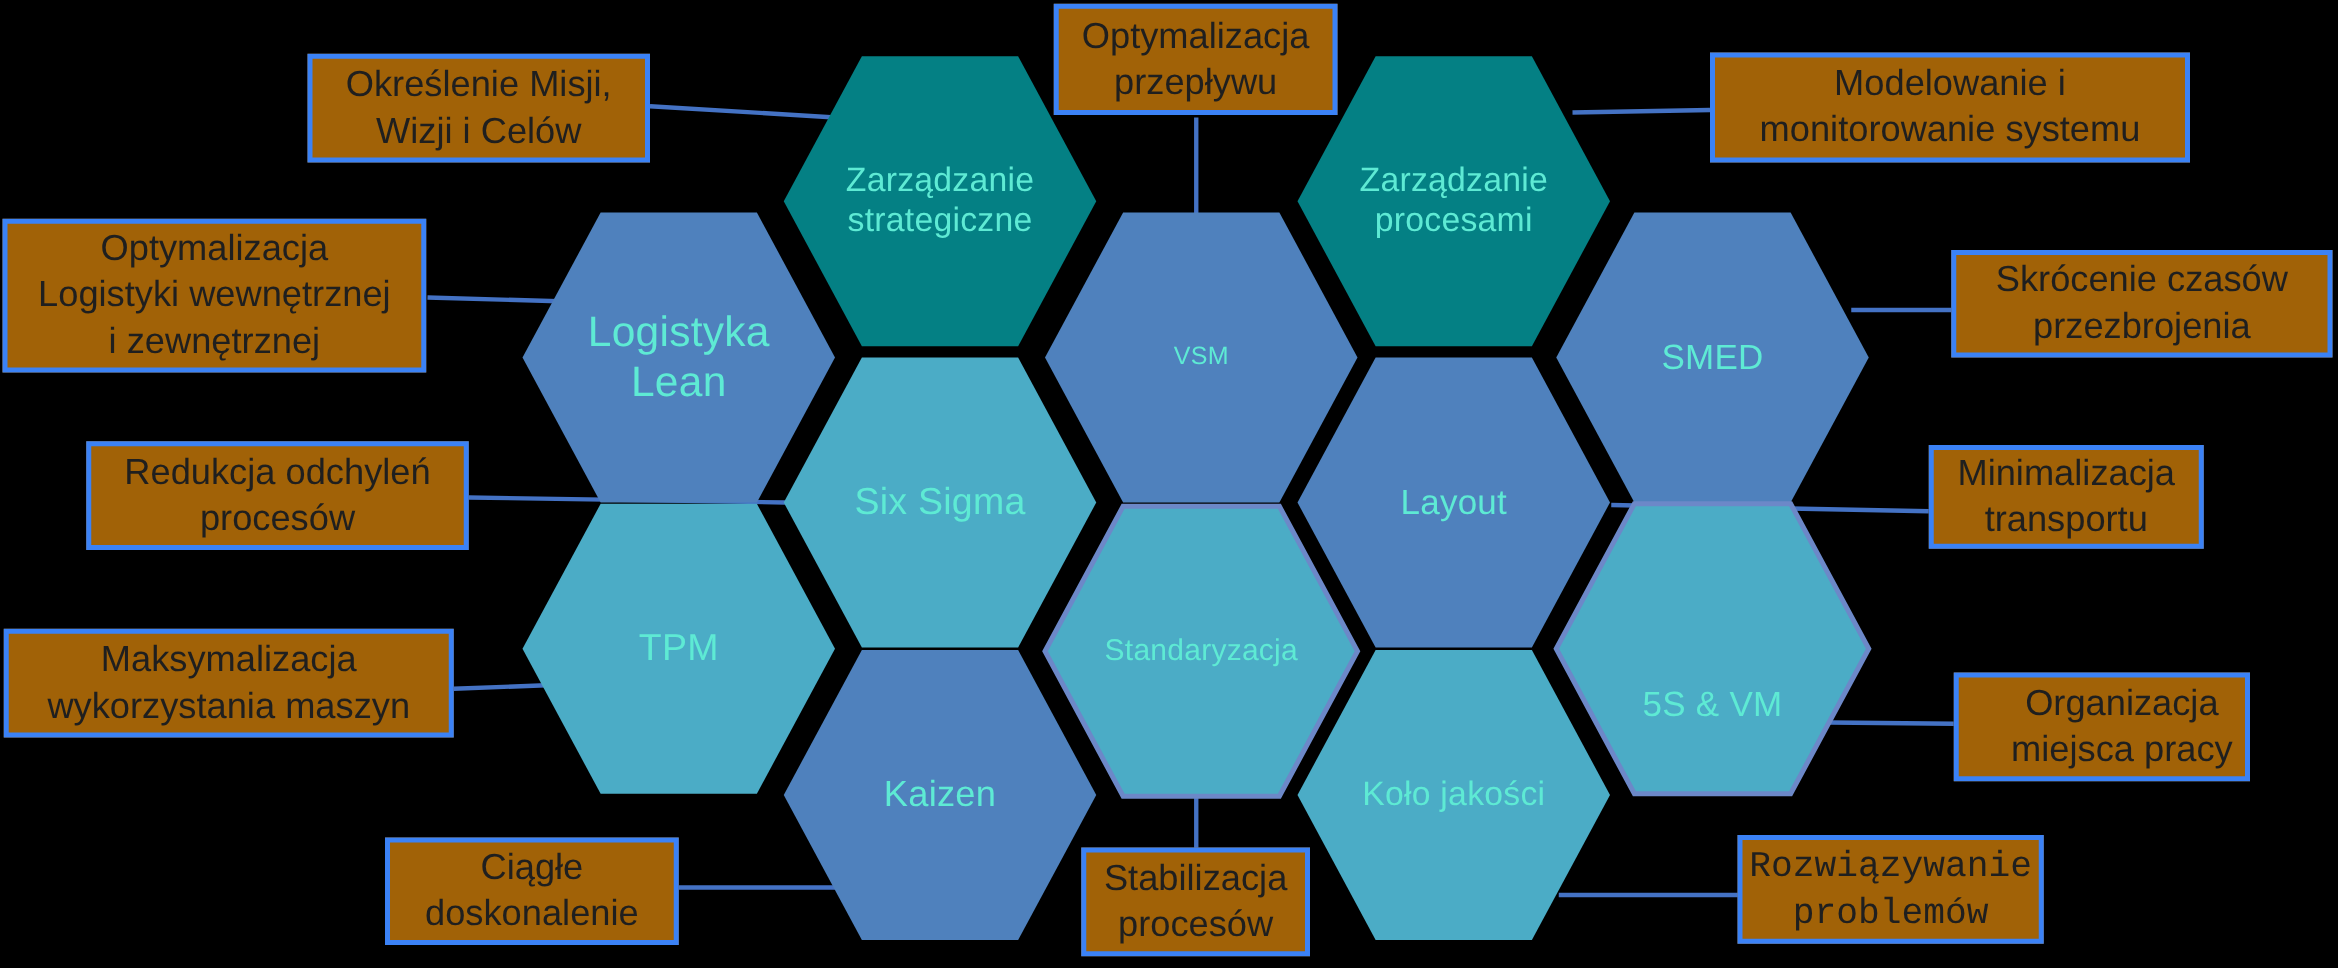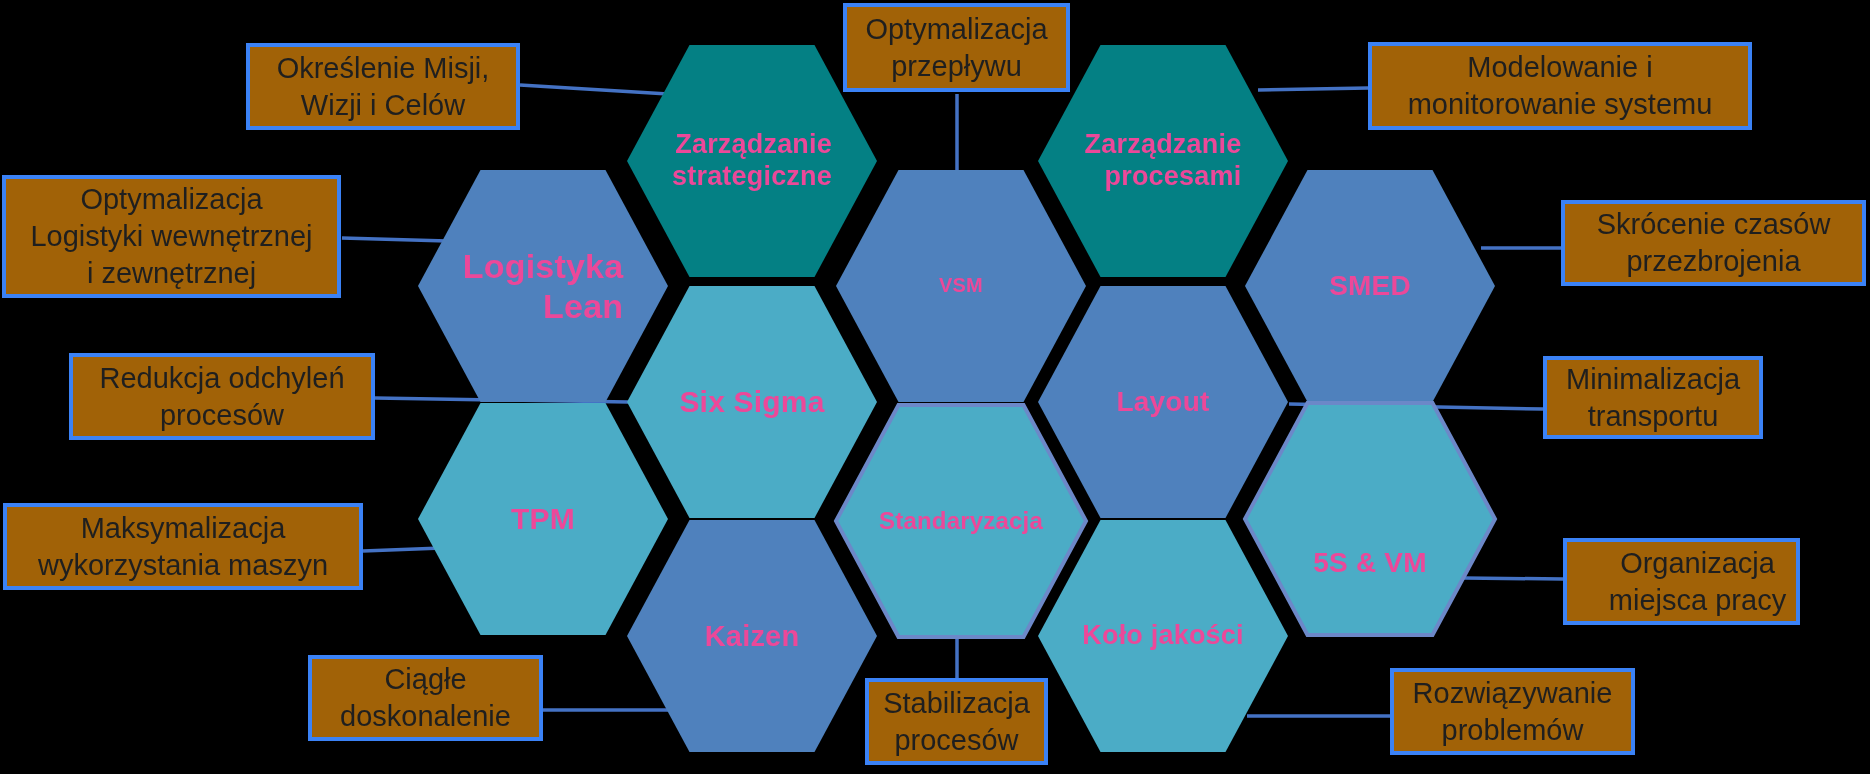--- a/index.html
+++ b/index.html
@@ -16,23 +16,23 @@
     font-family: "Liberation Sans", "DejaVu Sans", sans-serif;
   }
   .stage svg {
     position: absolute;
     left: 0;
     top: 0;
   }
   .hex-label {
     position: absolute;
     transform: translate(-50%, -50%);
-    color: #ec4899;
-    font-weight: bold;
-    text-align: right;
+    color: #5eead4;
+    font-weight: normal;
+    text-align: center;
     line-height: 1.18;
     white-space: nowrap;
     letter-spacing: 0.2px;
   }
   .note-box {
     position: absolute;
     box-sizing: border-box;
     background: #a16207;
     border: 4px solid #3b82f6;
     color: #1f1f1f;
@@ -147,25 +147,25 @@
       <div>wykorzystania maszyn</div>
     </div>
     <div class="note-box" style="left: 1543px; top: 356px; width: 220px; height: 83px;">
       <div>Minimalizacja</div>
       <div>transportu</div>
     </div>
     <div class="note-box" style="left: 1563px; top: 538px; width: 237px; height: 87px; padding-left: 32px;">
       <div>Organizacja</div>
       <div>miejsca pracy</div>
     </div>
-    <div class="note-box" style="left: 308px; top: 655px; width: 235px; height: 86px;">
+    <div class="note-box" style="left: 308px; top: 670px; width: 235px; height: 86px;">
       <div>Ciągłe</div>
       <div>doskonalenie</div>
     </div>
     <div class="note-box" style="left: 865px; top: 678px; width: 183px; height: 87px;">
       <div>Stabilizacja</div>
       <div>procesów</div>
     </div>
-    <div class="note-box" style="left: 1390px; top: 668px; width: 245px; height: 87px;">
+    <div class="note-box" style="left: 1390px; top: 668px; width: 245px; height: 87px; font-family: Liberation Mono, monospace;">
       <div>Rozwiązywanie</div>
       <div>problemów</div>
     </div>
   </div>
 
 </body></html>

